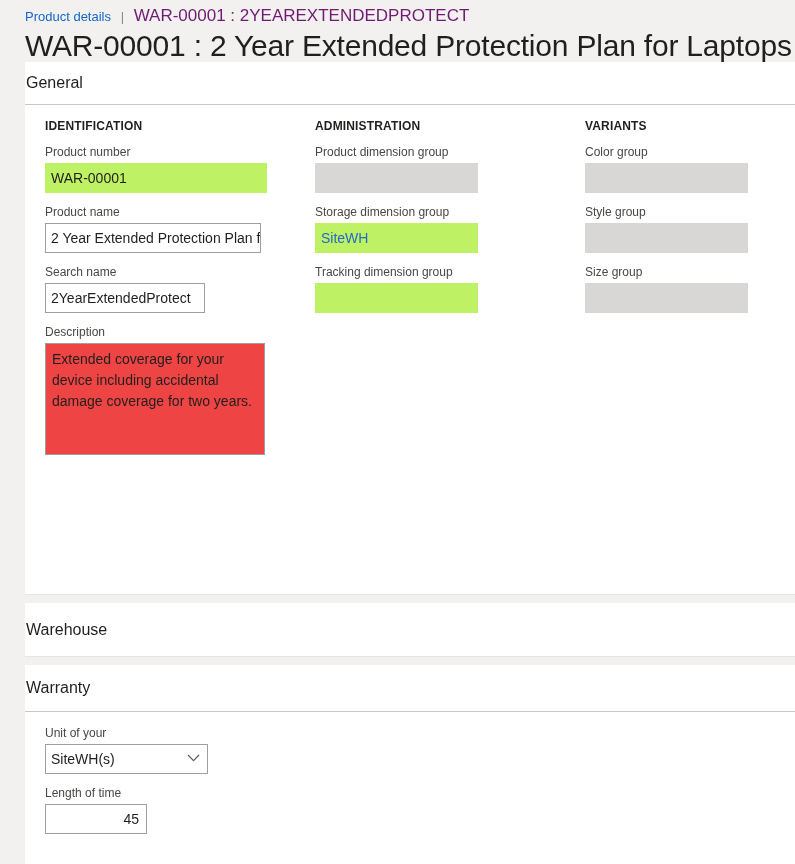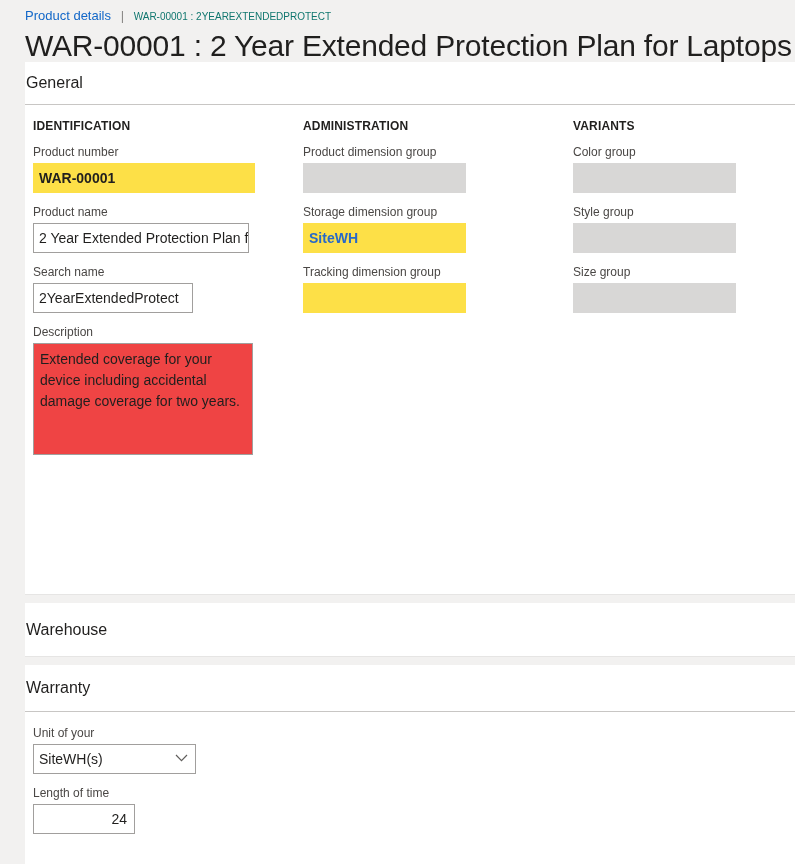--- a/index.html
+++ b/index.html
@@ -31,22 +31,22 @@
   .breadcrumb-link {
     color: #1267c8;
     text-decoration: none;
     cursor: pointer;
   }
   .breadcrumb-sep {
     color: #8a8886;
     padding: 0 6px;
   }
   .breadcrumb-current {
-    color: #0f766e;
-    font-size: 10px;
+    color: #701a75;
+    font-size: 17px;
   }
   .page-title {
     font-size: 30px;
     font-weight: 400;
     color: #201f1e;
     margin-top: 6px;
     line-height: 30px;
     white-space: nowrap;
     letter-spacing: -0.2px;
   }
@@ -78,21 +78,21 @@
     color: #201f1e;
     cursor: pointer;
     box-sizing: border-box;
   }
   .panel-divider {
     height: 1px;
     background: #c8c6c4;
     margin: 0;
   }
   .panel-body {
-    padding: 14px 8px 0 8px;
+    padding: 14px 8px 0 20px;
   }
 
   
   #panel-general .panel-body {
     height: 490px;
     box-sizing: border-box;
   }
   .columns {
     display: flex;
     align-items: flex-start;
@@ -131,23 +131,22 @@
     font-size: 14px;
     font-family: "Liberation Sans", sans-serif;
     color: #201f1e;
     padding: 0 5px;
     background: #ffffff;
     border: 1px solid #a19f9d;
     overflow: hidden;
     white-space: nowrap;
   }
   .input.readonly {
-    background: #fde047;
+    background: #bef264;
     border: 1px solid transparent;
-    font-weight: bold;
   }
   .input.disabled {
     background: #d8d7d6;
     border: 1px solid transparent;
   }
   .input.link-value {
     color: #2768c8;
   }
   .input.numeric {
     text-align: right;
@@ -306,19 +305,19 @@
           <span class="chevron">
             <svg width="13" height="8" viewBox="0 0 13 8" xmlns="http://www.w3.org/2000/svg">
               <path d="M1 1 L6.5 6.6 L12 1" fill="none" stroke="#605e5c" stroke-width="1.2"></path>
             </svg>
           </span>
         </div>
       </div>
 
       <div class="field">
         <div class="field-label">Length of time</div>
-        <div class="input numeric w-length">24</div>
+        <div class="input numeric w-length">45</div>
       </div>
 
     </div>
   </div>
 
 </div>
 
 </body></html>

